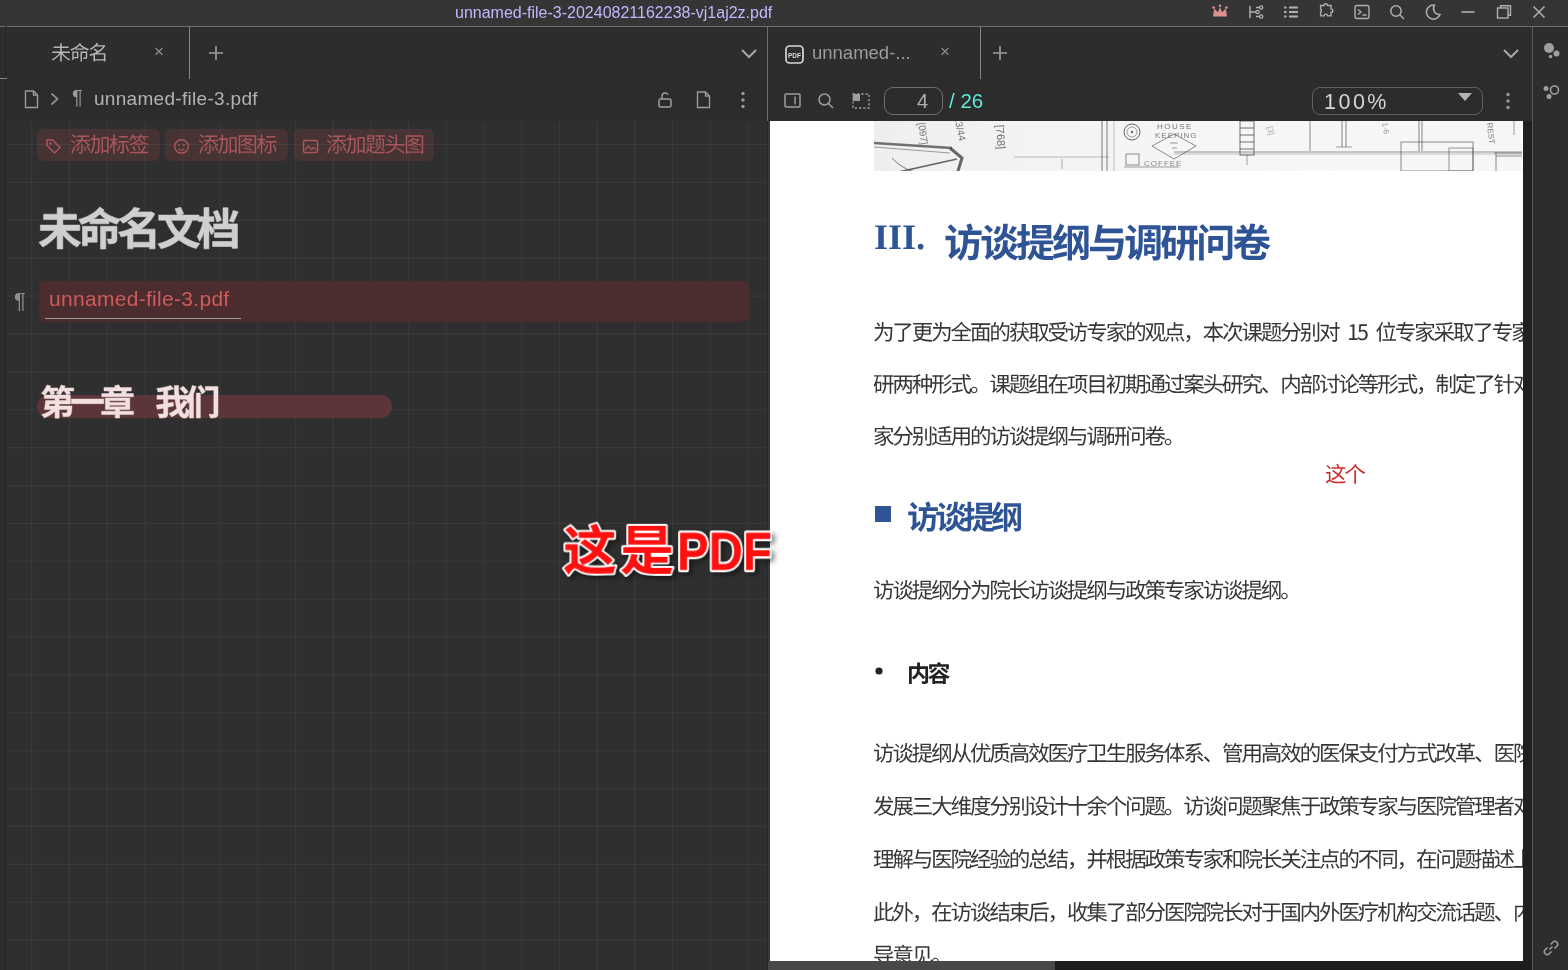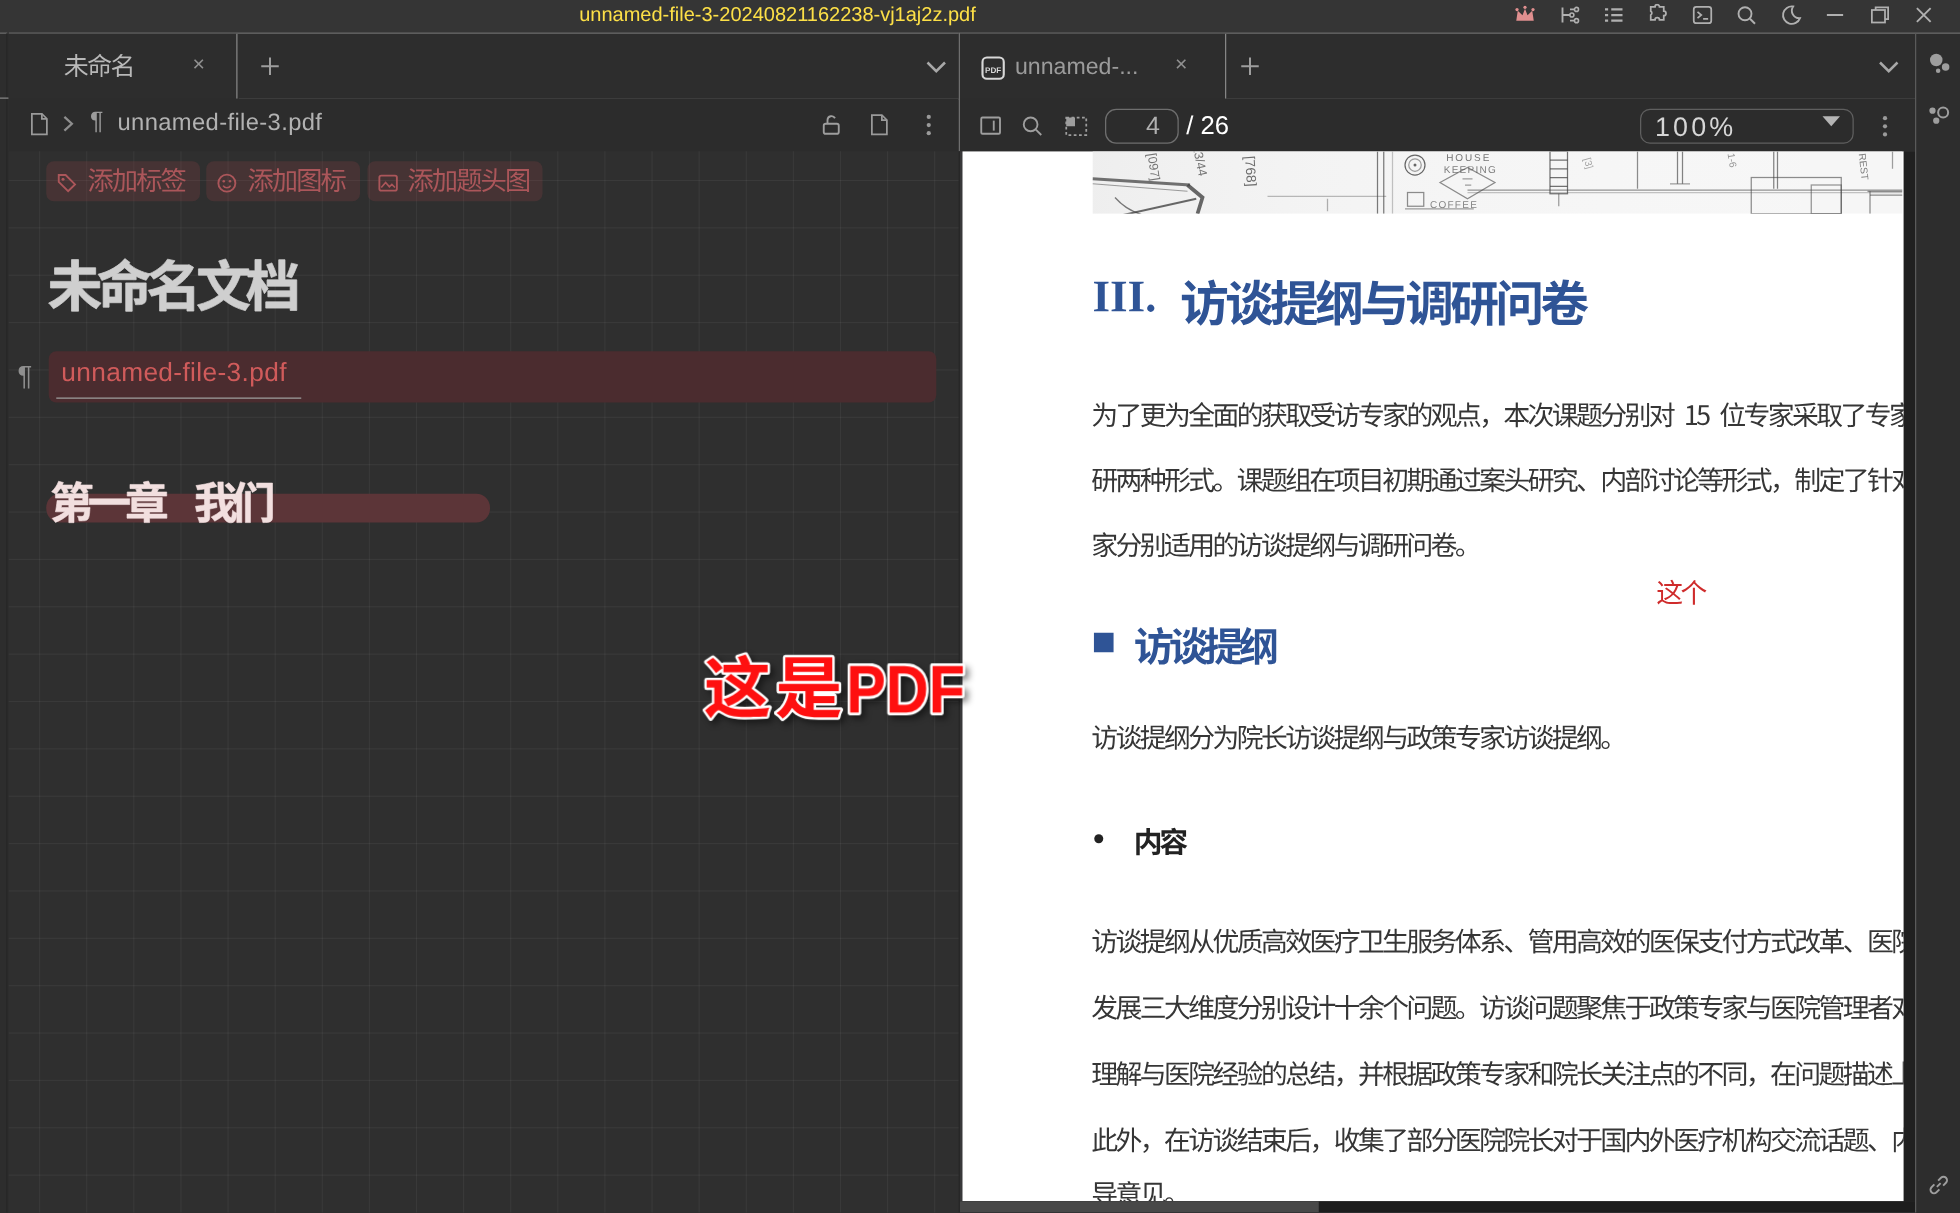--- a/index.html
+++ b/index.html
@@ -1,17 +1,17 @@
 <!DOCTYPE html>
 <html><head><meta charset="utf-8">
 <style>
 *{margin:0;padding:0;box-sizing:border-box}
 html,body{width:1568px;height:970px;overflow:hidden;background:#2e2e2e;font-family:"Liberation Sans",sans-serif}
 #titlebar{position:absolute;left:0;top:0;width:1568px;height:26px;background:#353535}
-#titletext{position:absolute;left:455px;top:4px;width:334px;text-align:center;font-size:16px;color:#fde047;white-space:nowrap}
+#titletext{position:absolute;left:455px;top:4px;width:334px;text-align:left;font-size:16px;color:#c4b5fd;white-space:nowrap}
 #tbicons{position:absolute;right:20px;top:3px;display:flex;gap:17.5px;align-items:center;height:18px}
 #ldock{position:absolute;left:0;top:26px;width:6px;height:944px;background:#2d2d2d;border-right:1px solid #262626;border-top:1px solid #6e6e6e}
 #ldockdash{position:absolute;left:0;top:78px;width:7px;height:1px;background:#858585}
 #tabsL{position:absolute;left:7px;top:26px;width:760px;height:53px;background:#2d2d2d;border-top:1px solid #6e6e6e}
 #tabsLborder{position:absolute;left:184px;top:52px;width:576px;height:1px;background:#858585}
 #tabL1{position:absolute;left:0;top:0;width:183px;height:52px;background:#2d2d2d;border-right:1px solid #858585}
 #tabsR{position:absolute;left:768px;top:26px;width:764px;height:53px;background:#2d2d2d;border-top:1px solid #6e6e6e}
 #tabsRborder{position:absolute;left:213px;top:52px;width:551px;height:1px;background:#858585}
 #tabR1{position:absolute;left:0;top:0;width:213px;height:52px;background:#2d2d2d;border-right:1px solid #858585}
 .tabx{color:#909090;font-size:17px}
@@ -22,21 +22,21 @@
 #pdivider{position:absolute;left:767px;top:26px;width:1px;height:95px;background:#6e6e6e}
 #pdivider2{position:absolute;left:767px;top:121px;width:1px;height:849px;background:#272727}
 #toolbarR{position:absolute;left:768px;top:79px;width:764px;height:42px;background:#2c2c2c}
 #pdfarea{position:absolute;left:768px;top:121px;width:764px;height:849px;background:#38383a;overflow:hidden}
 #page{position:absolute;left:2px;top:0;width:753px;height:840px;background:#ffffff;overflow:hidden}
 #vscroll{position:absolute;left:755px;top:0;width:9px;height:840px;background:#202020}
 #hscroll{position:absolute;left:0;top:840px;width:764px;height:9px;background:#1d1d1d}
 #hthumb{position:absolute;left:0;top:0;width:287px;height:9px;background:#484848}
 #rdock{position:absolute;left:1532px;top:26px;width:36px;height:944px;background:#2d2d2d;border-left:1px solid #5a5a5a;border-top:1px solid #6e6e6e}
 #pagebox{position:absolute;left:116px;top:8px;width:59px;height:28px;border:1px solid #6e6e6e;border-radius:9px;color:#b0b0b0;font-size:20px;text-align:right;padding:2px 14px 0 0}
-#pagecount{position:absolute;left:181px;top:10px;font-size:20.5px;color:#ffffff}
+#pagecount{position:absolute;left:181px;top:10px;font-size:20.5px;color:#5eead4}
 #zoombox{position:absolute;left:544px;top:8px;width:171px;height:28px;border:1px solid #5f5f5f;border-radius:8px;color:#d6d6d6;font-size:21.5px;letter-spacing:2.5px;padding:2px 0 16px 11px}
 #zoomtri{position:absolute;left:690px;top:14px;width:0;height:0;border-left:7.5px solid transparent;border-right:7.5px solid transparent;border-top:8.5px solid #b5b5b5}
 .ico{stroke:#9e9e9e;fill:none;stroke-width:1.5}
 svg.run{position:absolute;overflow:visible}
 #linkbox{position:absolute;left:32px;top:160px;width:710px;height:41px;background:#4b2c2f;border-radius:6px}
 #linkuline{position:absolute;left:38px;top:197px;width:196px;height:1px;background:#9e9e9e}
 #headbar{position:absolute;left:30px;top:274px;width:355px;height:23px;background:#5c3538;border-radius:11px}
 .btn{position:absolute;top:8px;height:32px;background:rgba(186,72,76,0.17);border-radius:6px}
 </style></head>
 <body>

